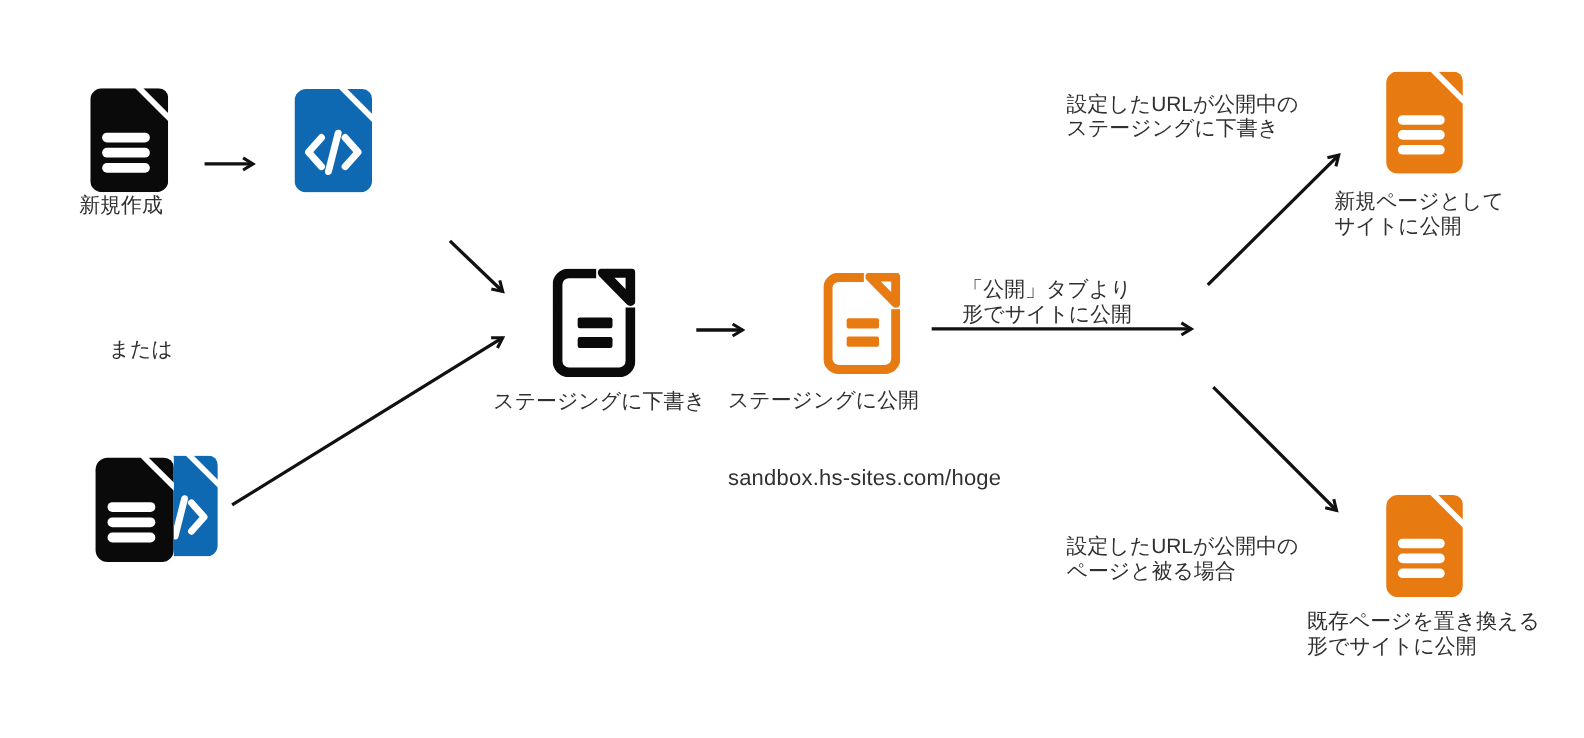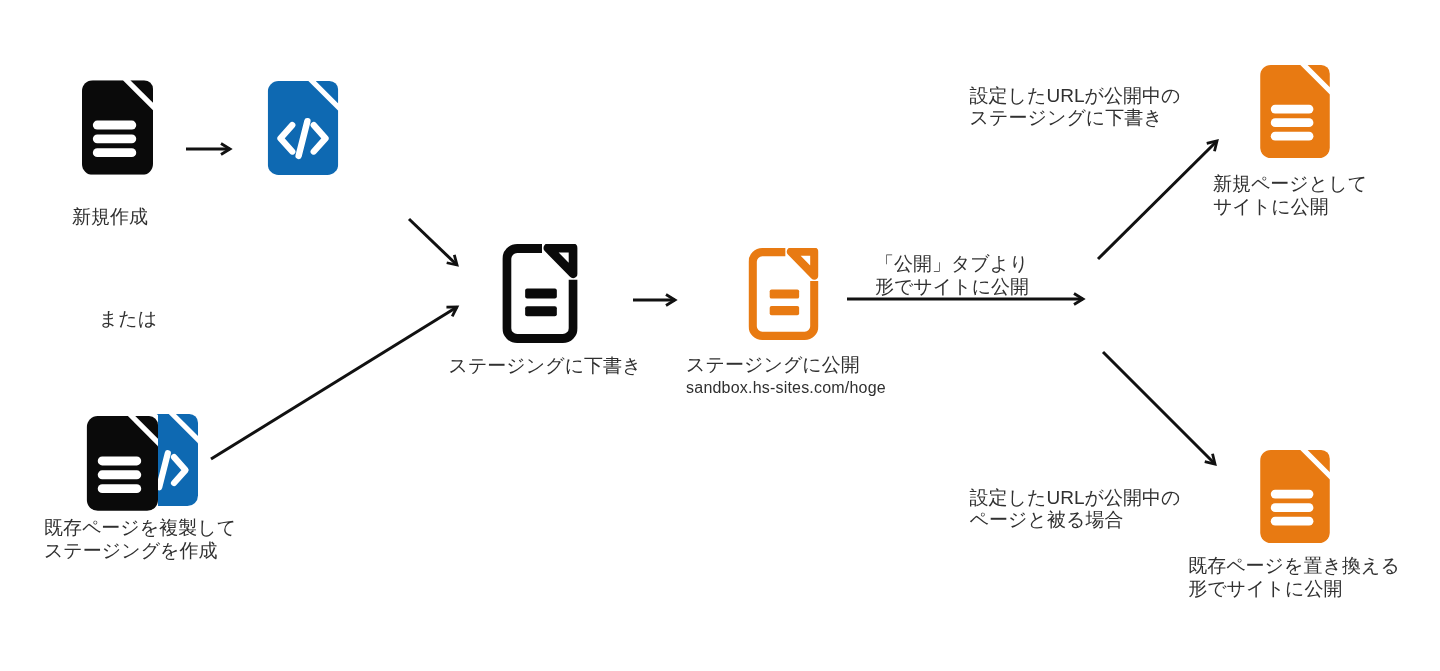--- a/index.html
+++ b/index.html
@@ -11,21 +11,21 @@
   .flowline{stroke:var(--arrow,#111111);stroke-width:3;fill:none;}
   .icon{position:absolute;display:block;}
   .c-black{color:var(--document-black,#0a0a0a);}
   .c-blue{color:var(--document-blue,#0e69b2);}
   .c-orange{color:var(--document-orange,#e87a12);}
   .lbl{
     position:absolute;transform:translateX(-50%);
     color:var(--text,#303030);text-align:left;white-space:nowrap;
     font-size:19px;line-height:23px;
   }
-  .lbl .latin{font-size:16px;letter-spacing:.2px;}
+  .lbl .latin{font-size:20px;letter-spacing:.2px;margin-top:48px;}
   .cond{line-height:22px;}
   .dup-wrap{position:absolute;left:82px;top:411px;width:118px;height:96px;}
   .dup-wrap .back{position:absolute;left:46px;top:3px;width:71px;height:92px;}
   .dup-wrap .front{position:absolute;left:-5px;top:-5px;width:81px;height:105px;}
 </style>
 </head>
 <body>
 
 <svg width="0" height="0" style="position:absolute" aria-hidden="true">
   <defs>
@@ -76,39 +76,35 @@
     <line class="flowline" x1="211" y1="459" x2="457" y2="307" marker-end="url(#ah)"></line>
     <line class="flowline" x1="633" y1="300" x2="675" y2="300" marker-end="url(#ah)"></line>
     <line class="flowline" x1="847" y1="299" x2="1083" y2="299" marker-end="url(#ah)"></line>
     <line class="flowline" x1="1098" y1="259" x2="1217" y2="141" marker-end="url(#ah)"></line>
     <line class="flowline" x1="1103" y1="352" x2="1215" y2="464" marker-end="url(#ah)"></line>
   </svg>
 
   <svg class="icon c-black" style="left:82px;top:80px;width:71px;height:95px" viewBox="0 0 72 96">
       <use href="#doc-solid"></use>
     </svg>
-  <div class="lbl" style="left:110px;top:205px">新規作成</div>
+  <div class="lbl" style="left:110px;top:176px">新規作成</div>
 
   <svg class="icon c-blue" style="left:267px;top:81px;width:72px;height:94px" viewBox="0 0 72 96">
       <use href="#doc-code"></use>
     </svg>
 
   <div class="lbl" style="left:128px;top:307px">または</div>
 
   <div class="dup-wrap">
     <svg class="back c-blue" viewBox="0 0 72 96">
         <use href="#doc-code"></use>
       </svg>
     <svg class="front c-black" viewBox="-5 -5 82 106">
         <use href="#doc-solid-halo"></use>
       </svg>
-  </div>
-  <div class="lbl" style="left:140px;top:516px">
-    <div>既存ページを複製して</div>
-    <div>ステージングを作成</div>
   </div>
 
   <svg class="icon c-black" style="left:501px;top:244px;width:78px;height:99px" viewBox="0 0 76 100">
       <use href="#doc-outline"></use>
     </svg>
   <div class="lbl" style="left:545px;top:354px">ステージングに下書き</div>
 
   <svg class="icon c-orange" style="left:747px;top:248px;width:73px;height:92px" viewBox="0 0 76 100">
       <use href="#doc-outline"></use>
     </svg>

